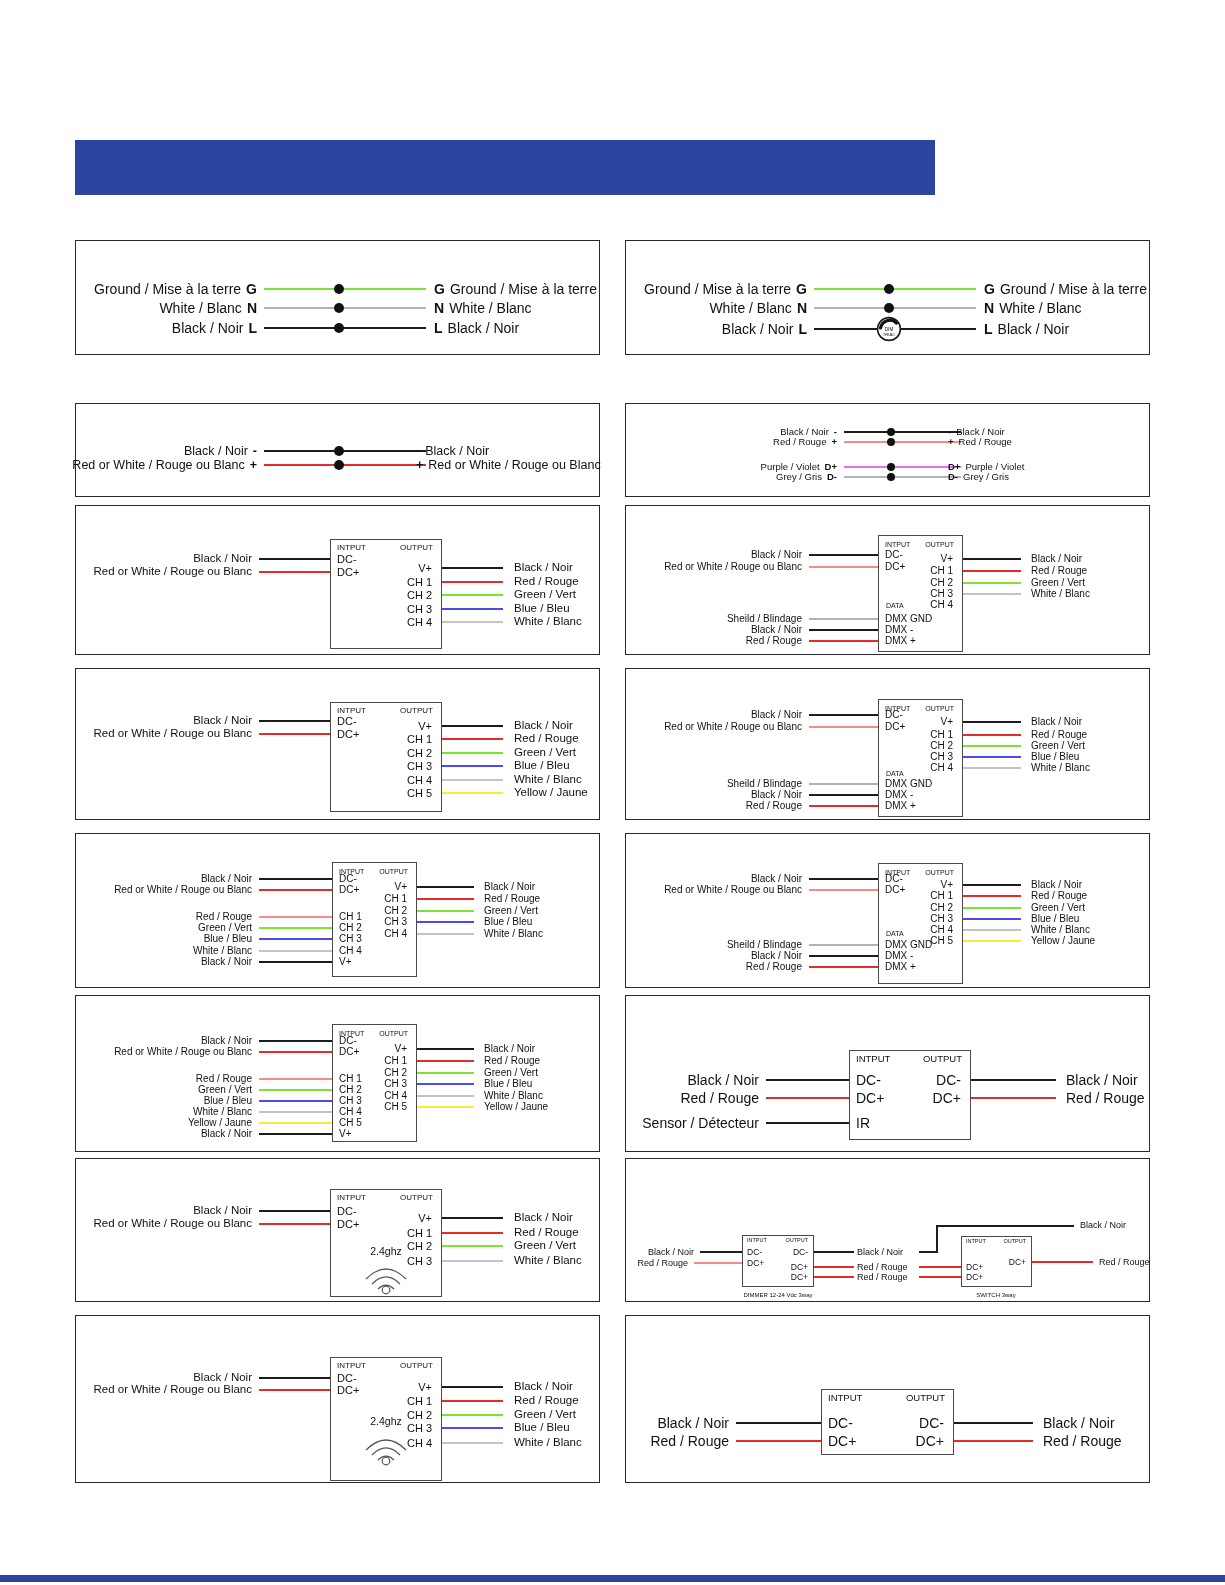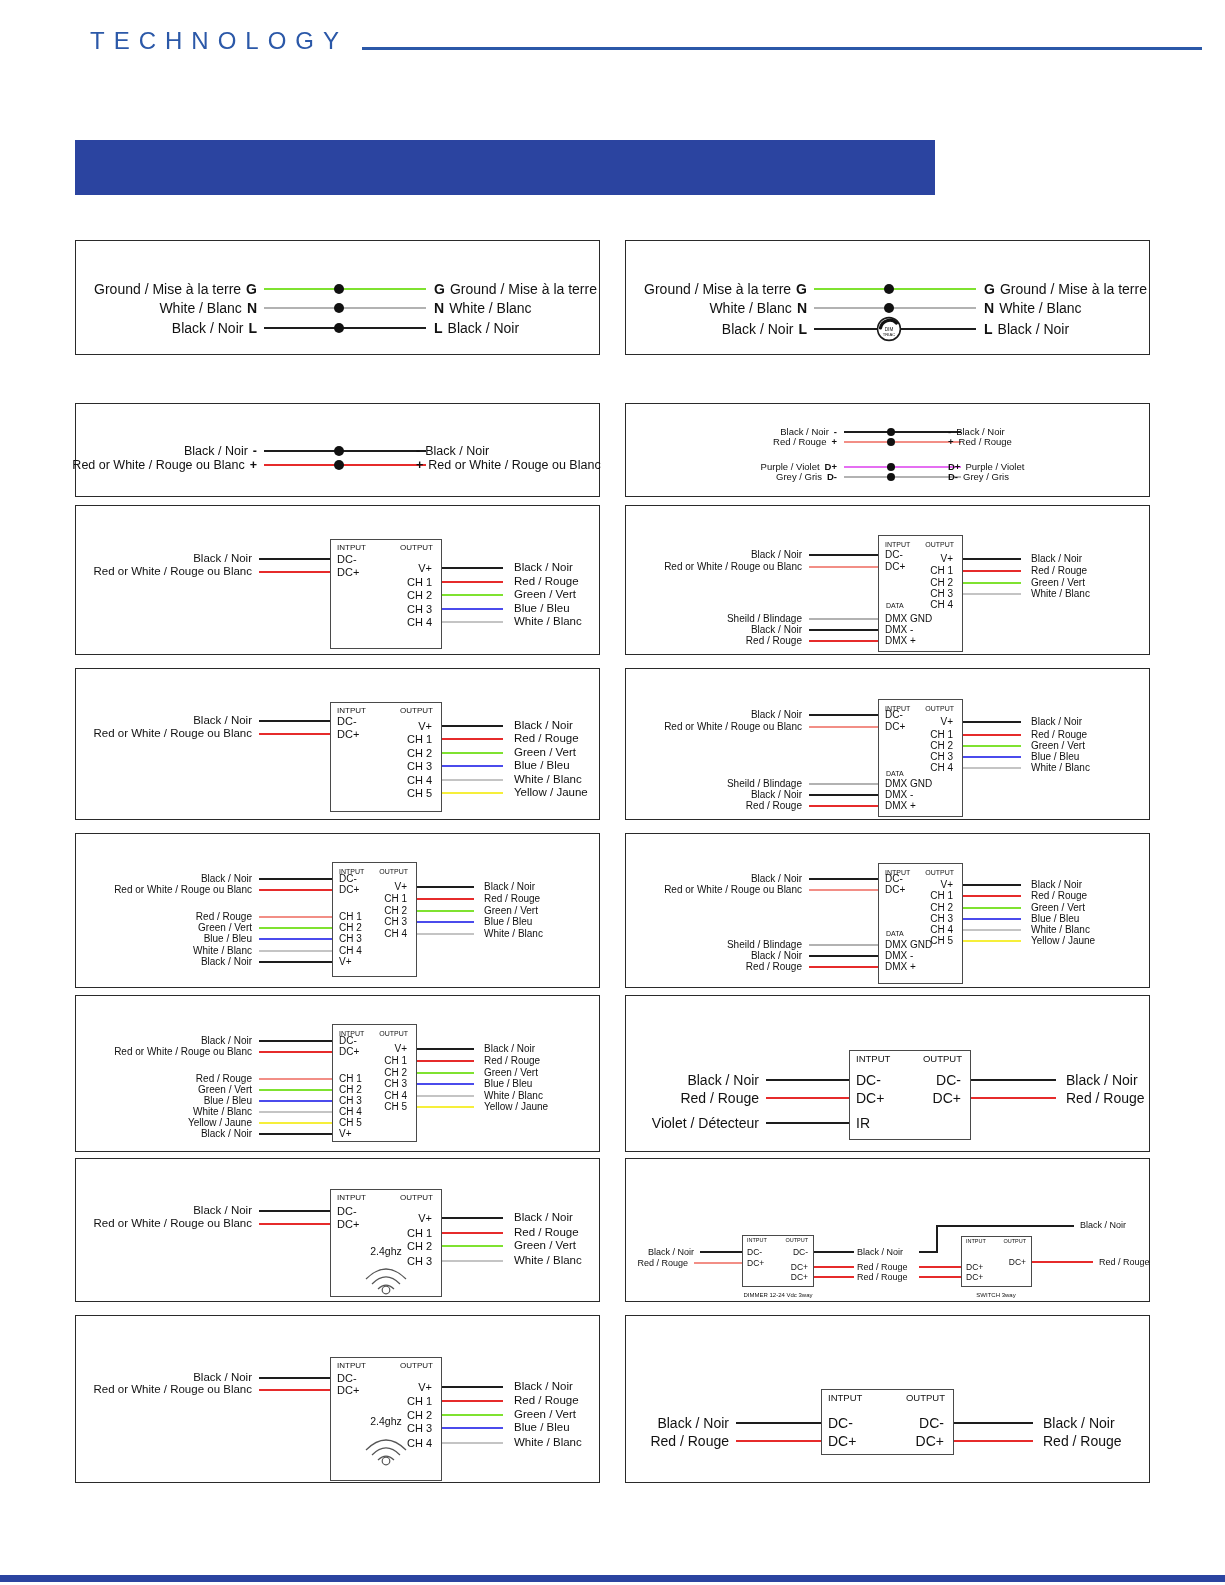--- a/index.html
+++ b/index.html
@@ -16,24 +16,20 @@
   #panels{position:absolute;inset:0}
   .panel{position:absolute;border:1px solid #2a2a2a;background:#fff}
   .lbl{position:absolute;white-space:nowrap;line-height:1;transform:translateY(-50%);display:flex;align-items:baseline}
   .key{font-weight:bold}
 </style>
 </head>
 <body>
 
 <div id="page">
   <div class="logo">
-    <div class="logo-sub-row">
-      <span class="logo-sub" style="color: rgb(43, 88, 168);">TECHNOLOGY</span>
-      <span class="logo-rule" style="background: rgb(43, 88, 168);"></span>
-    </div>
   </div>
   <div class="header-bar" style="background: rgb(43, 68, 160);"></div>
   <div id="panels">
       <div class="panel" style="position: absolute; left: 75px; top: 240px; width: 525px; height: 115px;">
         <div class="lbl" style="position: absolute; top: 48px; font-size: 14px; right: 342px;">
           <span>Ground / Mise à la terre</span>
           <span class="key" style="margin-left: 5px;">G</span>
         </div>
         <div style="position: absolute; left: 188px; top: 47px; width: 162px; height: 2px; background: rgb(127, 226, 48);"></div>
         <div style="position: absolute; left: 263px; top: 48px; width: 10px; height: 10px; border-radius: 50%; background: rgb(17, 17, 17); transform: translate(-50%, -50%);"></div>
@@ -420,21 +416,21 @@
         <div class="lbl" style="position: absolute; top: 63px; font-size: 9.5px; left: 230px;">INTPUT</div>
         <div class="lbl" style="position: absolute; top: 63px; font-size: 9.5px; right: 187px;">OUTPUT</div>
         <div class="lbl" style="position: absolute; top: 84px; font-size: 14px; left: 230px;">DC-</div>
         <div style="position: absolute; left: 140px; top: 83px; width: 83px; height: 2px; background: rgb(29, 29, 29);"></div>
         <div class="lbl" style="position: absolute; top: 84px; font-size: 14px; right: 390px;">Black / Noir</div>
         <div class="lbl" style="position: absolute; top: 102px; font-size: 14px; left: 230px;">DC+</div>
         <div style="position: absolute; left: 140px; top: 101px; width: 83px; height: 2px; background: rgb(230, 43, 43);"></div>
         <div class="lbl" style="position: absolute; top: 102px; font-size: 14px; right: 390px;">Red / Rouge</div>
         <div class="lbl" style="position: absolute; top: 127px; font-size: 14px; left: 230px;">IR</div>
         <div style="position: absolute; left: 140px; top: 126px; width: 83px; height: 2px; background: rgb(29, 29, 29);"></div>
-        <div class="lbl" style="position: absolute; top: 127px; font-size: 14px; right: 390px;">Violet / Détecteur</div>
+        <div class="lbl" style="position: absolute; top: 127px; font-size: 14px; right: 390px;">Sensor / Détecteur</div>
         <div class="lbl" style="position: absolute; top: 84px; font-size: 14px; right: 188px;">DC-</div>
         <div style="position: absolute; left: 345px; top: 83px; width: 85px; height: 2px; background: rgb(29, 29, 29);"></div>
         <div class="lbl" style="position: absolute; top: 84px; font-size: 14px; left: 440px;">Black / Noir</div>
         <div class="lbl" style="position: absolute; top: 102px; font-size: 14px; right: 188px;">DC+</div>
         <div style="position: absolute; left: 345px; top: 101px; width: 85px; height: 2px; background: rgb(230, 43, 43);"></div>
         <div class="lbl" style="position: absolute; top: 102px; font-size: 14px; left: 440px;">Red / Rouge</div>
       </div>
       <div class="panel" style="position: absolute; left: 75px; top: 1158px; width: 525px; height: 144px;">
         <div style="position: absolute; left: 254px; top: 30px; width: 112px; height: 108px; border: 1px solid rgb(74, 74, 74); background: rgb(255, 255, 255);"></div>
         <div class="lbl" style="position: absolute; top: 39px; font-size: 8px; left: 261px;">INTPUT</div>

